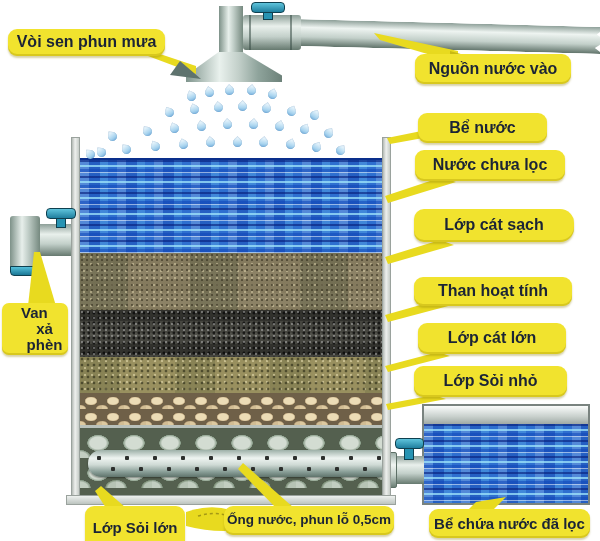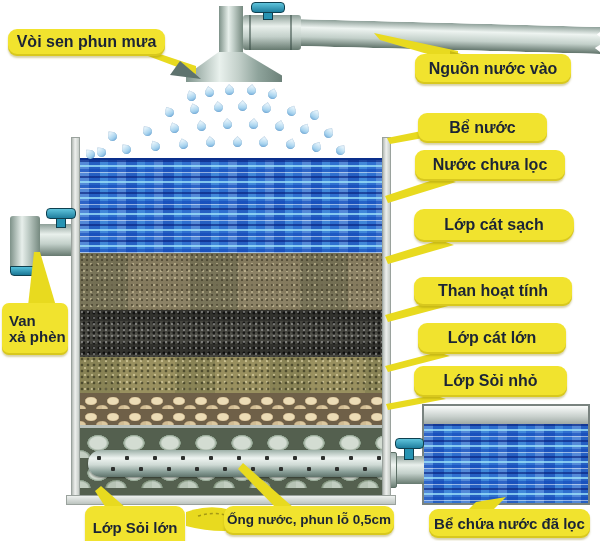--- a/index.html
+++ b/index.html
@@ -14,21 +14,21 @@
   #lb-shower     {left:8px;  top:29px;  width:157px; height:27px;}
   #lb-source     {left:415px;top:54px;  width:156px; height:30px;}
   #lb-tank       {left:418px;top:113px;  width:129px; height:30px;}
   #lb-unfiltered {left:415px;top:150px; width:150px; height:31px;}
   #lb-cleansand  {left:414px;top:209px; width:160px; height:33px;border-radius:10px 14px 14px 10px;}
   #lb-carbon     {left:414px;top:269px; width:158px; height:29px;margin-top:8px;}
   #lb-coarse     {left:418px;top:323px; width:148px; height:31px;}
   #lb-smallgravel{left:414px;top:366px; width:153px; height:31px;}
   #lb-valve      {left:2px;  top:303px; width:66px;  height:52px;font-size:15px;
                   flex-direction:column;align-items:flex-start;justify-content:center;border-radius:7px;}
-  #lb-valve span {display:block;padding-left:7px;}
+  #lb-valve span {display:block;padding-left:19px;}
   #lb-largegravel{left:85px; top:506px; width:100px; height:44px;font-size:15px;}
   #lb-pipe       {left:224px;top:506px; width:170px; height:29px;font-size:13.5px;}
   #lb-filtered   {left:429px;top:509px; width:161px; height:29px;font-size:15px;}
 
   
   .wall{position:absolute;z-index:12;background:linear-gradient(90deg,#b4bab5,#eef0ee 45%,#c6ccc7);
         border:1px solid #9aa29d;box-sizing:border-box;}
   #wallL{left:71px;top:137px;width:9px;height:360px;}
   #wallR{left:382px;top:137px;width:9px;height:360px;}
   #base {position:absolute;left:66px;top:495px;width:330px;height:10px;z-index:12;

